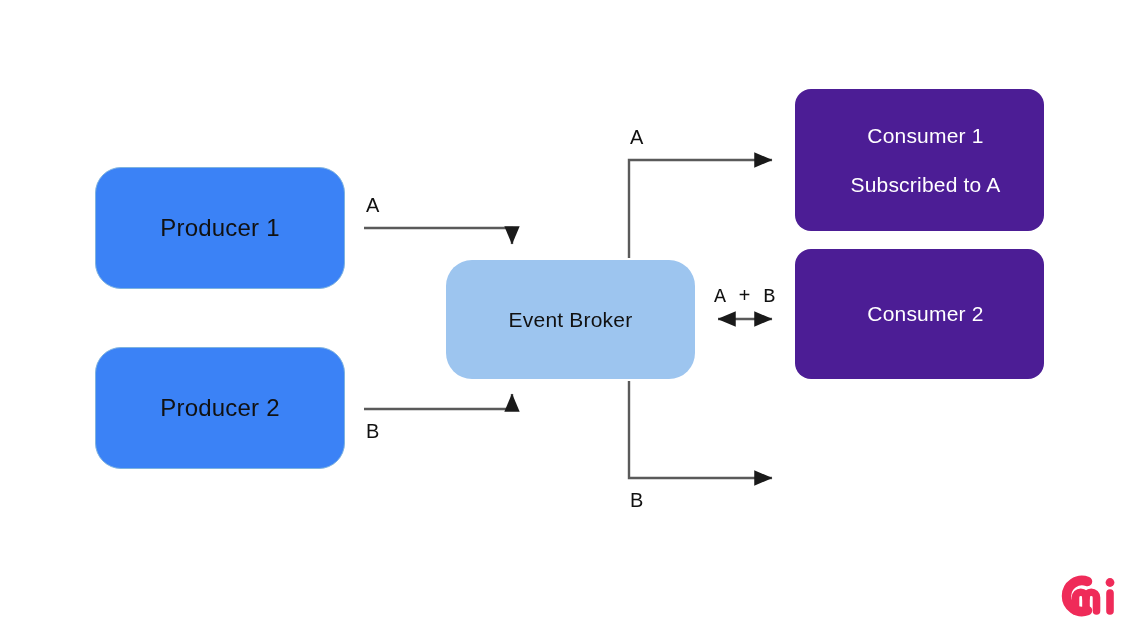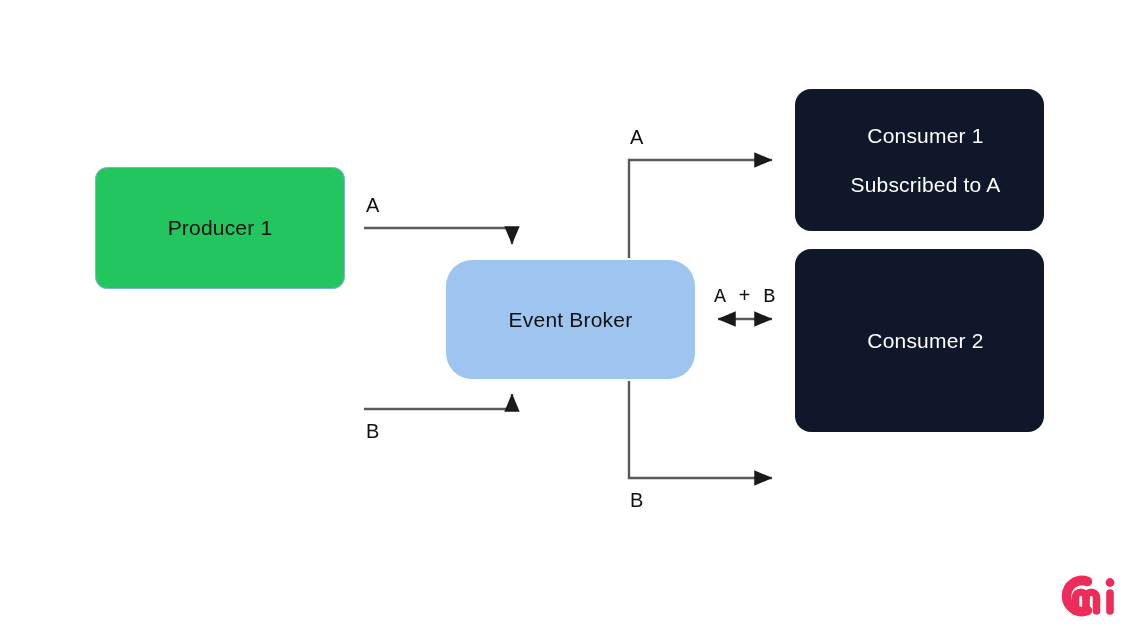--- a/index.html
+++ b/index.html
@@ -20,38 +20,38 @@
   .node {
     position: absolute;
     display: flex;
     flex-direction: column;
     align-items: center;
     justify-content: center;
     text-align: center;
     box-sizing: border-box;
   }
   .producer-node {
-    border-radius: 12px;
-    background: #22c55e;
+    border-radius: 26px;
+    background: #3b82f6;
     border: 1.6px solid #7eb3e0;
     color: #111111;
-    font-size: 21px;
+    font-size: 24px;
     letter-spacing: 0.2px;
   }
   .broker-node {
     border-radius: 26px;
     background: #9dc5ef;
     border: none;
     color: #111111;
     font-size: 21px;
     letter-spacing: 0.2px;
   }
   .consumer-node {
     border-radius: 16px;
-    background: #0f172a;
+    background: #4c1d95;
     border: none;
     color: #ffffff;
     font-size: 21px;
     line-height: 1.68;
     letter-spacing: 0.2px;
     padding-left: 12px;
   }
   .consumer-node .line2 { white-space: nowrap; margin-top: 14px; }
   .edge-label {
     position: absolute;
@@ -102,31 +102,34 @@
 
     <path class="wire" d="M 718 319 L 772 319" marker-start="url(#arrow-start)" marker-end="url(#arrow-end)"></path>
 
     <path class="wire" d="M 629 381 L 629 478 L 772 478" marker-end="url(#arrow-end)"></path>
   </svg>
 
   <div class="node producer-node" style="left:95px; top:167px; width:250px; height:122px;">
     <span>Producer 1</span>
   </div>
 
+  <div class="node producer-node" style="left:95px; top:347px; width:250px; height:122px;">
+    <span>Producer 2</span>
+  </div>
 
   <div class="node broker-node" style="left:446px; top:260px; width:249px; height:119px;">
     <span>Event Broker</span>
   </div>
 
   <div class="node consumer-node" style="left:795px; top:89px; width:249px; height:142px;">
     <span class="line1">Consumer 1</span>
     <span class="line2">Subscribed to A</span>
   </div>
 
-  <div class="node consumer-node" style="left:795px; top:249px; width:249px; height:183px;">
+  <div class="node consumer-node" style="left:795px; top:249px; width:249px; height:130px;">
     <span class="line1">Consumer 2</span>
   </div>
 
 
   <div class="edge-label" style="left:366px; top:194px;">A</div>
 
   <div class="edge-label" style="left:366px; top:420px;">B</div>
 
   <div class="edge-label" style="left:630px; top:126px;">A</div>
 

